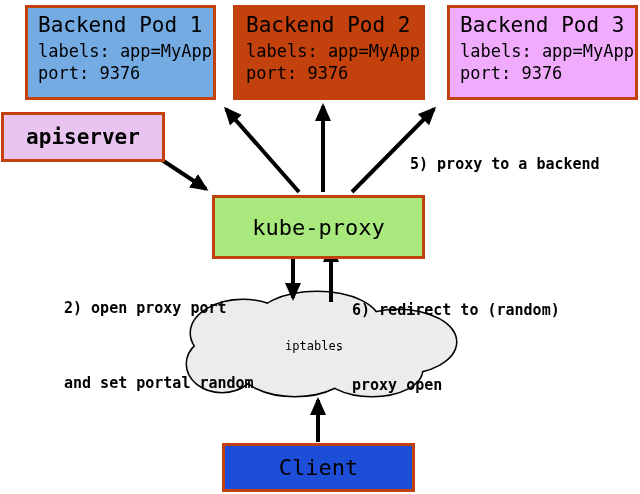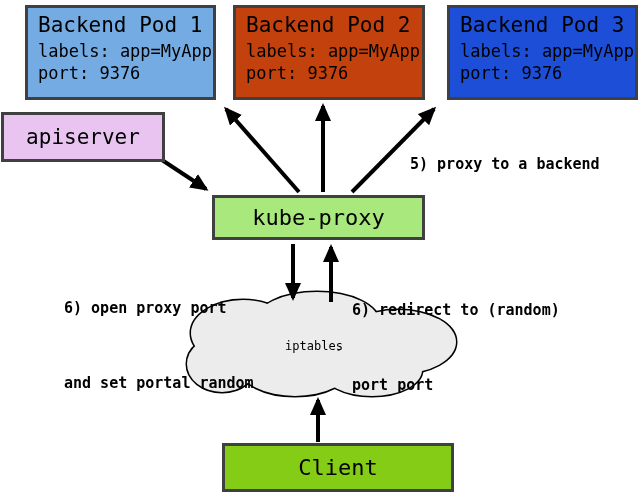--- a/index.html
+++ b/index.html
@@ -3,21 +3,21 @@
 <meta charset="utf-8">
 <style>
   html,body{margin:0;padding:0;background:#fff;}
   #stage{
     position:relative;width:640px;height:494px;background:#ffffff;
     font-family:"DejaVu Sans Mono","Liberation Mono",monospace;
     color:#000;overflow:hidden;
   }
   #arrow-layer{position:absolute;left:0;top:0;z-index:1;}
   .node{
-    position:absolute;z-index:2;border:3px solid #404040;box-sizing:border-box;
+    position:absolute;z-index:2;border:3px solid #c2410c;box-sizing:border-box;
   }
   .pod{
     top:5px;height:95px;padding:3px 0 0 10px;
   }
   .pod .pod-title{font-size:21px;line-height:29px;white-space:nowrap;}
   .pod .pod-line{font-size:17px;line-height:22px;white-space:nowrap;}
   .pod .pod-line:first-of-type{margin-top:6px;}
   .titlebox{
     display:flex;align-items:center;justify-content:center;
     font-size:22px;white-space:nowrap;
@@ -70,47 +70,47 @@
     <div class="pod-line">labels: app=MyApp</div>
     <div class="pod-line">port: 9376</div>
   </div>
 
   <div class="node pod" style="left: 233px; width: 192px; background-color: #c2410c;">
     <div class="pod-title">Backend Pod 2</div>
     <div class="pod-line">labels: app=MyApp</div>
     <div class="pod-line">port: 9376</div>
   </div>
 
-  <div class="node pod" style="left: 447px; width: 191px; background-color: #1d4ed8;">
+  <div class="node pod" style="left: 447px; width: 191px; background-color: #f0abfc;">
     <div class="pod-title">Backend Pod 3</div>
     <div class="pod-line">labels: app=MyApp</div>
     <div class="pod-line">port: 9376</div>
   </div>
 
-  <div class="node titlebox" style="left: 1px; top: 112px; width: 164px; height: 50px; font-size: 21px; background-color: rgb(233, 196, 241);">
+  <div class="node titlebox" style="left: 1px; top: 112px; width: 164px; height: 50px; font-size: 21px; background-color: rgb(233, 196, 241); font-weight: bold;">
     <span>apiserver</span>
   </div>
 
-  <div class="node titlebox" style="left: 212px; top: 195px; width: 213px; height: 45px; background-color: rgb(168, 232, 124);">
+  <div class="node titlebox" style="left: 212px; top: 195px; width: 213px; height: 64px; background-color: rgb(168, 232, 124);">
     <span>kube-proxy</span>
   </div>
 
-  <div class="node titlebox" style="left: 222px; top: 443px; width: 232px; height: 49px; background-color: #84cc16;">
+  <div class="node titlebox" style="left: 222px; top: 443px; width: 193px; height: 49px; background-color: #1d4ed8;">
     <span>Client</span>
   </div>
 
   <div id="iptables-label" style="left:254px;top:339px;">iptables</div>
 
 
   <div class="annot" style="left:64px;top:246px;">
-    <div>6) open proxy port</div>
+    <div>2) open proxy port</div>
     <div>and set portal random</div>
   </div>
 
 
   <div class="annot" style="left:352px;top:248px;">
     <div>6) redirect to (random)</div>
-    <div>port port</div>
+    <div>proxy open</div>
   </div>
 
   <div class="annot" style="left:410px;top:152px;">5) proxy to a backend</div>
 
 </div>
 
 </body></html>

